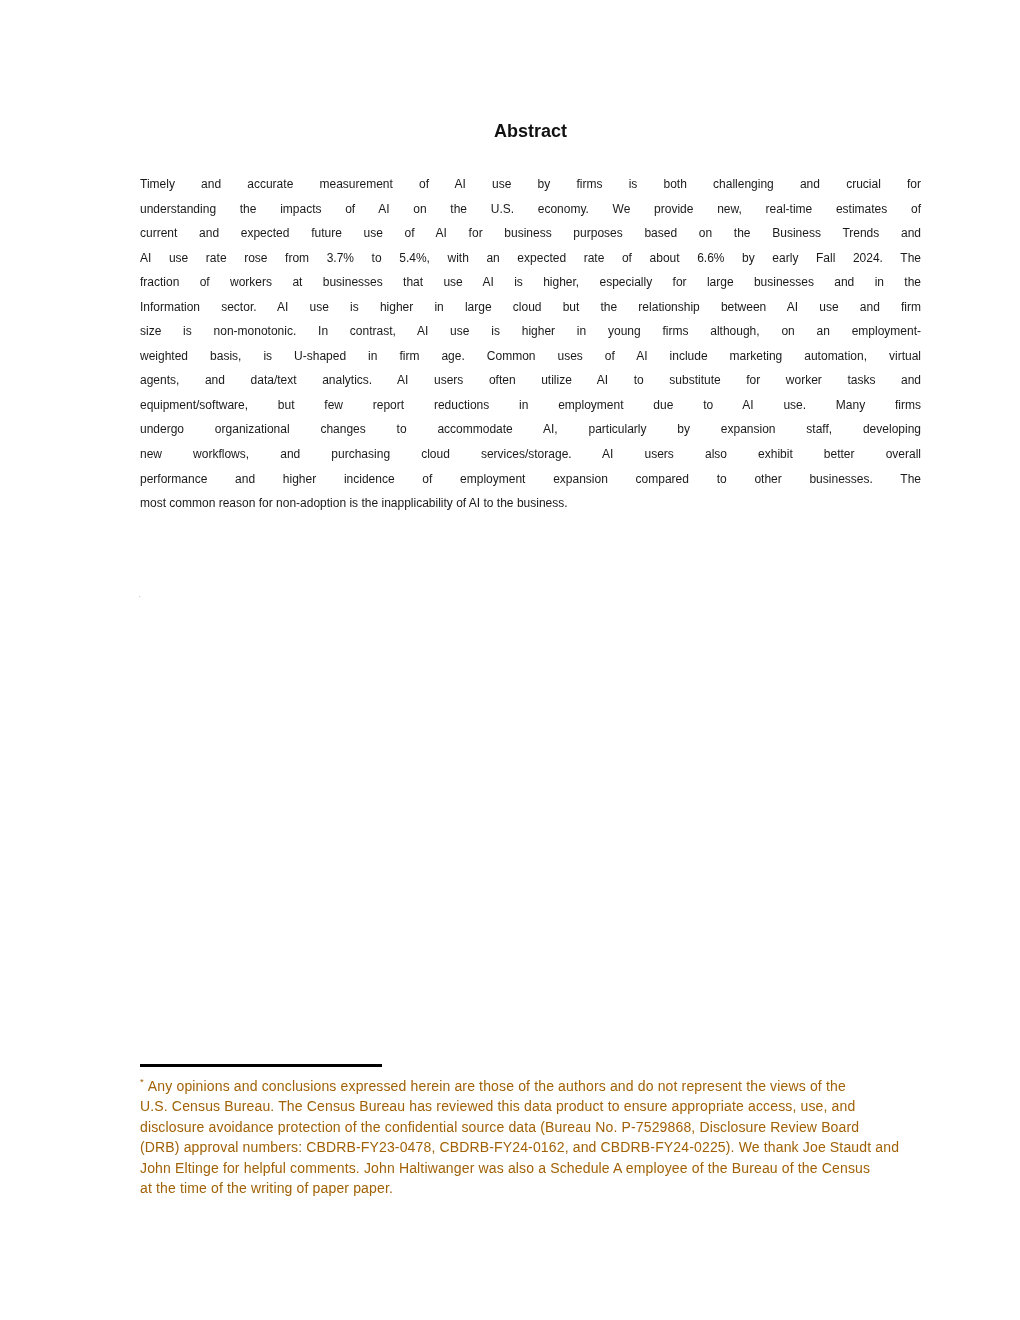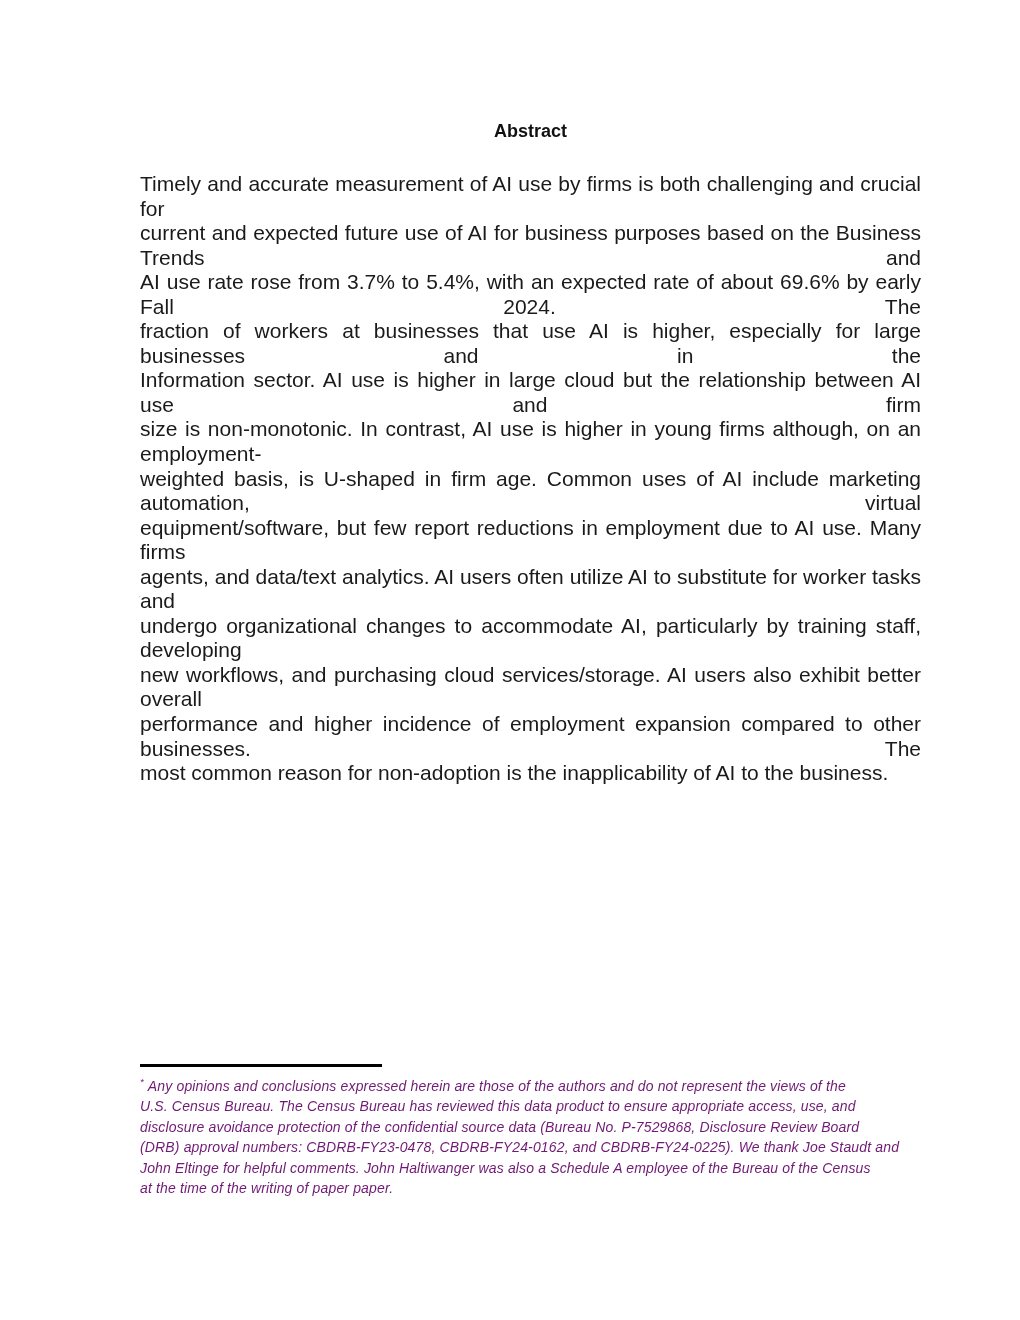--- a/index.html
+++ b/index.html
@@ -27,21 +27,21 @@
     margin: 0;
     padding-top: 121px;
     font-size: 18px;
     line-height: 20px;
     font-weight: 700;
     text-align: center;
     color: #111111;
   }
   .body-text {
     margin-top: 31px;
-    font-size: 21px;
+    font-size: 12px;
     line-height: 24.55px;
     color: #1a1a1a;
   }
   .jline {
     text-align: justify;
     text-align-last: justify;
     white-space: normal;
   }
   .jline:last-child {
     text-align-last: left;
@@ -63,22 +63,21 @@
   .fn-rule {
     width: 242px;
     height: 2.5px;
     background: #000000;
   }
   .fn-text {
     margin-top: 9px;
     font-size: 14px;
     line-height: 20.5px;
     letter-spacing: 0.15px;
-    color: #701a75;
-    font-style: italic;
+    color: #a16207;
   }
   .fn-line {
     text-align: left;
   }
   .fn-marker {
     font-size: 9.5px;
     vertical-align: super;
     line-height: 0;
     margin-right: 4px;
   }
@@ -86,29 +85,30 @@
 </head>
 <body>
 
 <div class="page">
 
   <div class="content">
     <h1 class="title">Abstract</h1>
 
     <div class="body-text">
         <div class="jline">Timely and accurate measurement of AI use by firms is both challenging and crucial for</div>
+        <div class="jline">understanding the impacts of AI on the U.S. economy. We provide new, real-time estimates of</div>
         <div class="jline">current and expected future use of AI for business purposes based on the Business Trends and</div>
-        <div class="jline">AI use rate rose from 3.7% to 5.4%, with an expected rate of about 69.6% by early Fall 2024. The</div>
+        <div class="jline">AI use rate rose from 3.7% to 5.4%, with an expected rate of about 6.6% by early Fall 2024. The</div>
         <div class="jline">fraction of workers at businesses that use AI is higher, especially for large businesses and in the</div>
         <div class="jline">Information sector. AI use is higher in large cloud but the relationship between AI use and firm</div>
         <div class="jline">size is non-monotonic. In contrast, AI use is higher in young firms although, on an employment-</div>
         <div class="jline">weighted basis, is U-shaped in firm age. Common uses of AI include marketing automation, virtual</div>
+        <div class="jline">agents, and data/text analytics. AI users often utilize AI to substitute for worker tasks and</div>
         <div class="jline">equipment/software, but few report reductions in employment due to AI use. Many firms</div>
-        <div class="jline">agents, and data/text analytics. AI users often utilize AI to substitute for worker tasks and</div>
-        <div class="jline">undergo organizational changes to accommodate AI, particularly by training staff, developing</div>
+        <div class="jline">undergo organizational changes to accommodate AI, particularly by expansion staff, developing</div>
         <div class="jline">new workflows, and purchasing cloud services/storage. AI users also exhibit better overall</div>
         <div class="jline">performance and higher incidence of employment expansion compared to other businesses. The</div>
         <div class="jline">most common reason for non-adoption is the inapplicability of AI to the business.</div>
       </div>
   </div>
 
   <div class="stray-mark">·</div>
 
   <div class="footnote">
     <div class="fn-rule"></div>

